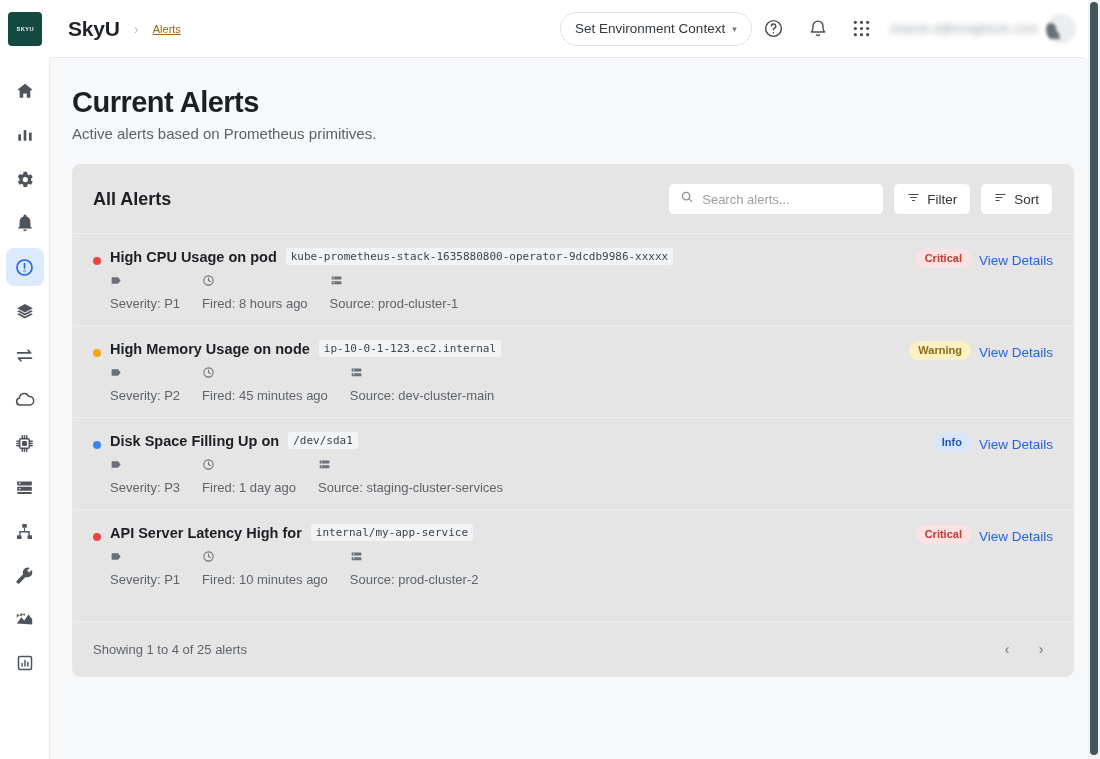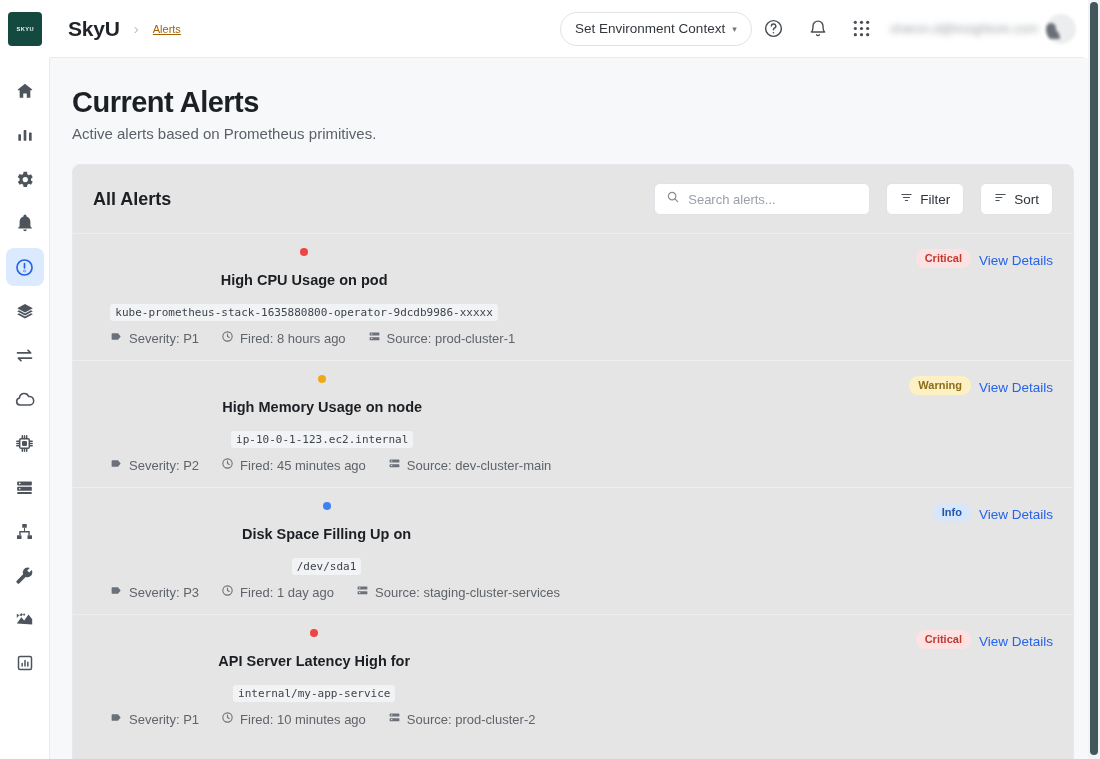--- a/index.html
+++ b/index.html
@@ -103,21 +103,21 @@
     background: #e5e5e5;
     border: 1px solid #e6e8eb;
     border-radius: 8px;
     overflow: hidden;
   }
   .card-head {
     display: flex; align-items: center; justify-content: space-between;
     padding: 18px 20px;
   }
   .card-title { font-size: 18px; font-weight: bold; color: #1c1f23; }
-  .head-tools { display: flex; align-items: center; gap: 16px; }
+  .head-tools { display: flex; align-items: center; gap: 9px; }
 
   .searchbox {
     display: flex; align-items: center; gap: 8px;
     width: 216px; height: 32px; padding: 0 11px;
     border: 1px solid #dfe2e6; border-radius: 6px; background: #fff;
   }
   .searchbox input {
     border: none; outline: none; background: transparent;
     font-size: 13px; color: #33383e; width: 100%;
     font-family: "Liberation Sans", sans-serif;
@@ -129,35 +129,35 @@
     border: 1px solid #dfe2e6; border-radius: 6px;
     background: #fff; font-size: 13.5px; color: #2f343a; cursor: pointer;
   }
 
   .alert-row {
     border-top: 1px solid #eceef0;
     padding: 14px 20px 14px 20px;
     display: flex; align-items: flex-start; justify-content: space-between;
   }
   .ar-left { min-width: 0; }
-  .ar-title-line { display: flex; align-items: center; gap: 16px; flex-direction: column; }
+  .ar-title-line { display: flex; align-items: flex-end; gap: 9px; }
   .sev-dot { width: 8px; height: 8px; border-radius: 50%; flex: none; }
   .ar-title { font-size: 14.5px; font-weight: bold; color: #1c1f23; }
   .code {
     font-family: "DejaVu Sans Mono", monospace;
     font-size: 11px; color: #3f444b;
     background: #f1f3f5; border-radius: 3px; padding: 2px 5px;
   }
   .ar-meta {
     display: flex; align-items: center; gap: 22px;
     margin-top: 9px; margin-left: 17px;
   }
   .meta-item {
-    display: flex; align-items: center; gap: 6px;
-    font-size: 13px; color: #5f646b;
+    display: flex; gap: 6px;
+    font-size: 13px; color: #5f646b; flex-direction: column;
   }
   .ar-right {
     display: flex; flex-direction: row; align-items: flex-end;
     gap: 8px; flex: none; padding-top: 1px;
   }
   .badge {
     font-size: 11px; font-weight: bold; line-height: 1;
     padding: 4px 9px; border-radius: 9px;
   }
   .badge.critical { background: #fde2e4; color: #c0392b; }

